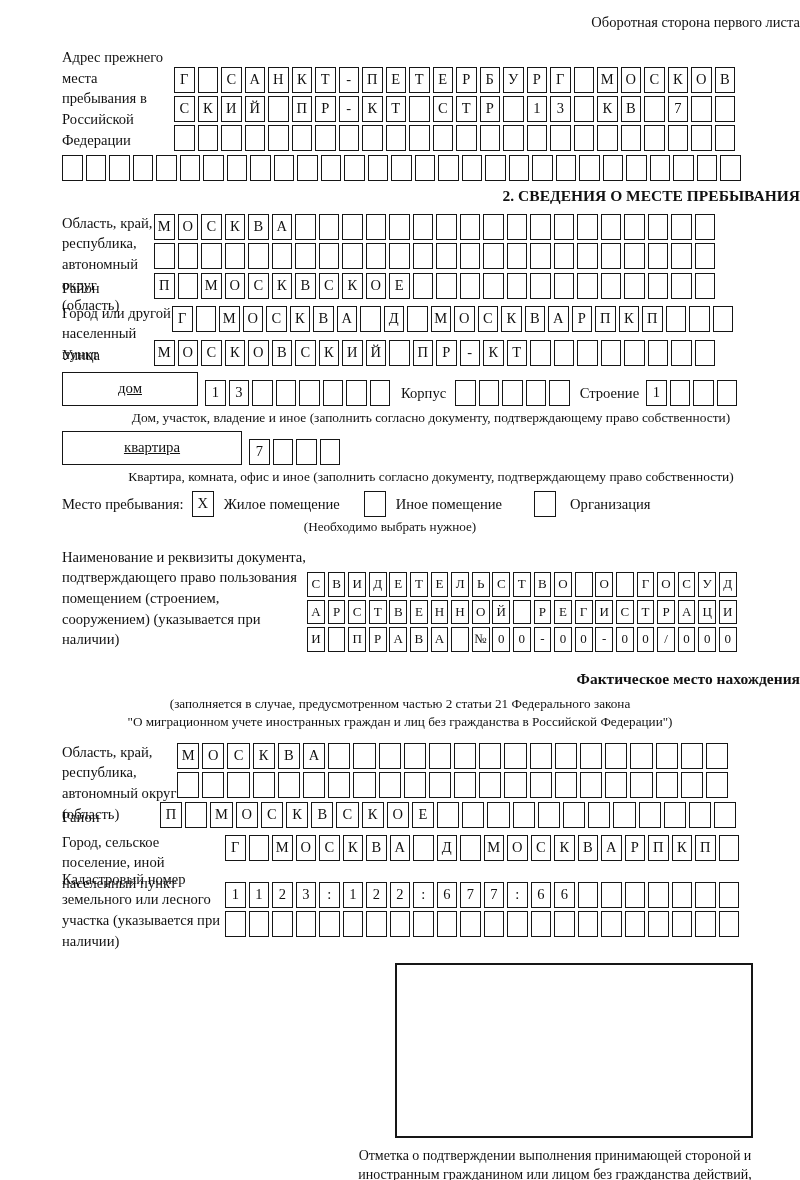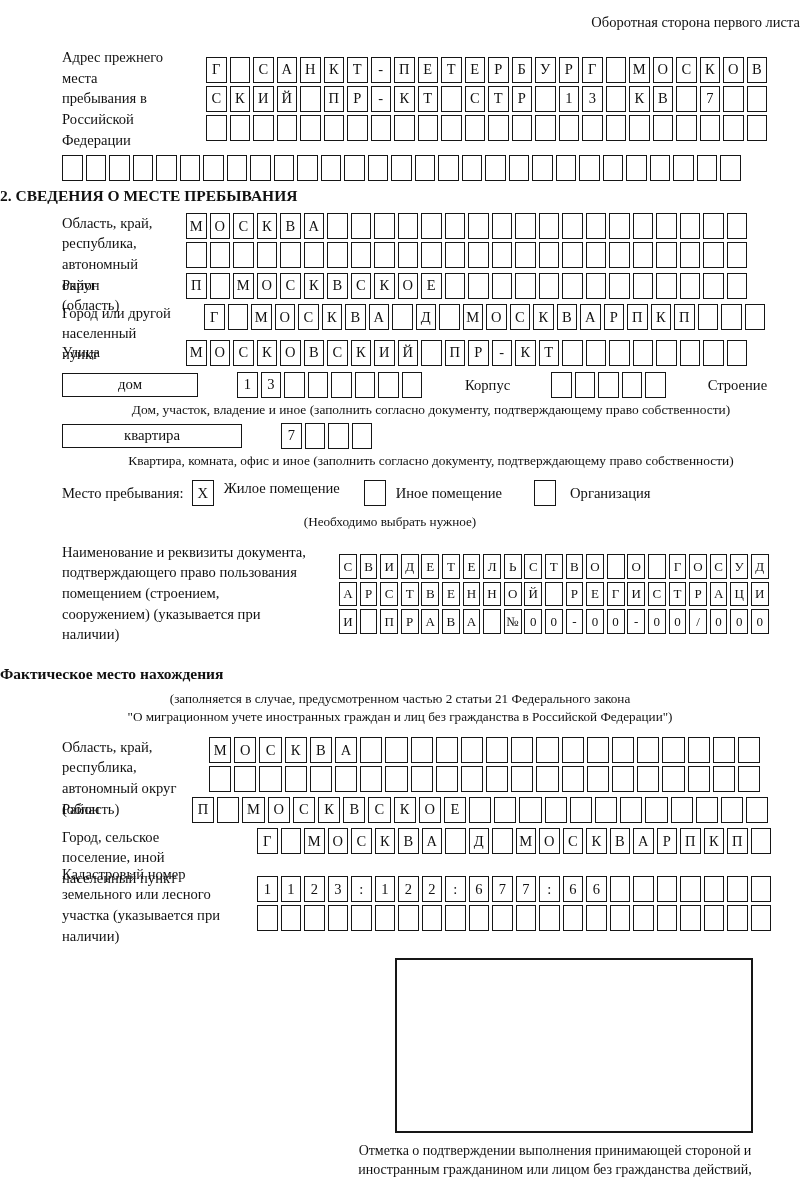--- a/index.html
+++ b/index.html
@@ -9,45 +9,45 @@
     background:#ffffff;
     font-family:"Liberation Serif","DejaVu Serif",serif;
     color:#111;
     box-sizing:border-box;
     padding-top:14px;
     overflow:hidden;
   }
   .top-note{ text-align:right; font-size:14.5px; }
 
   .sect{ margin-left:62px; }
-  .field{ display:flex; align-items:center; margin-bottom:4px;gap:32px; }
+  .field{ display:flex; align-items:flex-end; margin-bottom:4px; }
   .label{ font-size:14.6px; line-height:1.42; overflow:visible; flex:none; }
   .lbl-h1{ height:29px; }   
   .lbl-h2{ height:56px; }
   .lbl-h3{ height:68px; }
 
   .cellstack{ flex:none; }
   .cellrow{ display:flex; }
   .cellrow + .cellrow{ margin-top:3px; }
   .cell{
     flex:none; width:20.5px; height:26px; box-sizing:border-box;
     border:1.7px solid #161616; margin-right:3px;
     display:flex; align-items:center; justify-content:center;
     font-size:14.5px;
   }
   .cells-lg .cell{ width:22.2px; }
   .cells-sm .cell{ width:17.8px; height:24.5px; font-size:13px; margin-right:2.8px; }
 
   .note{ font-size:13.2px; text-align:center; margin:2px 0 4px 0; }
   .note-left{ font-size:13.4px; margin:1px 0 5px 62px; text-align:center; }
-  .sec-title{ text-align:left; font-weight:bold; font-size:15.5px; margin:6px 0 8px 0; }
+  .sec-title{ text-align:right; font-weight:bold; font-size:15.5px; margin:6px 0 8px 0; }
 
   .widebox{
-    flex:none; box-sizing:border-box; height:24px; border:1.7px solid #161616;
-    display:flex; align-items:center; justify-content:center; font-size:14.8px;
+    flex:none; box-sizing:border-box; height:34px; border:1.7px solid #161616;
+    display:flex; align-items:center; justify-content:center; font-size:14.8px;text-decoration:underline;
   }
   .box-house{ width:136px; margin-right:7px; }
   .box-flat{ width:180px; margin-right:7px; }
   .inline-lbl{ font-size:14.6px; line-height:26px; flex:none; }
 
   .chkrow{ display:flex; align-items:center; margin:6px 0 0 62px; }
   .chk{
     flex:none; width:22px; height:26px; box-sizing:border-box;
     border:1.7px solid #161616; display:flex; align-items:center; justify-content:center;
     font-size:14.5px;
@@ -374,21 +374,21 @@
           <div class="cell"></div>
           <div class="cell"></div>
         </div>
     </div>
   </div>
   <div class="note-left">Квартира, комната, офис и иное (заполнить согласно документу, подтверждающему право собственности)</div>
 
   <div class="chkrow">
     <div class="inline-lbl" style="margin-right:8px;font-family:Liberation Serif, serif;">Место пребывания:</div>
     <div class="chk">X</div>
-    <div class="inline-lbl" style="margin:0 24px 11px 10px;">Жилое помещение</div>
+    <div class="inline-lbl" style="margin:0 24px 0 10px;">Жилое помещение</div>
     <div class="chk"></div>
     <div class="inline-lbl" style="margin:0 32px 0 10px;">Иное помещение</div>
     <div class="chk"></div>
     <div class="inline-lbl" style="margin-left:14px;">Организация</div>
   </div>
   <div class="note" style="width:420px; margin-left:180px;">(Необходимо выбрать нужное)</div>
 
   <div class="sect mt6">
     <div class="field">
       <div class="label" style="width:245px; height:105px;">Наименование и реквизиты документа, подтверждающего право пользования помещением (строением, сооружением) (указывается при наличии)</div>

